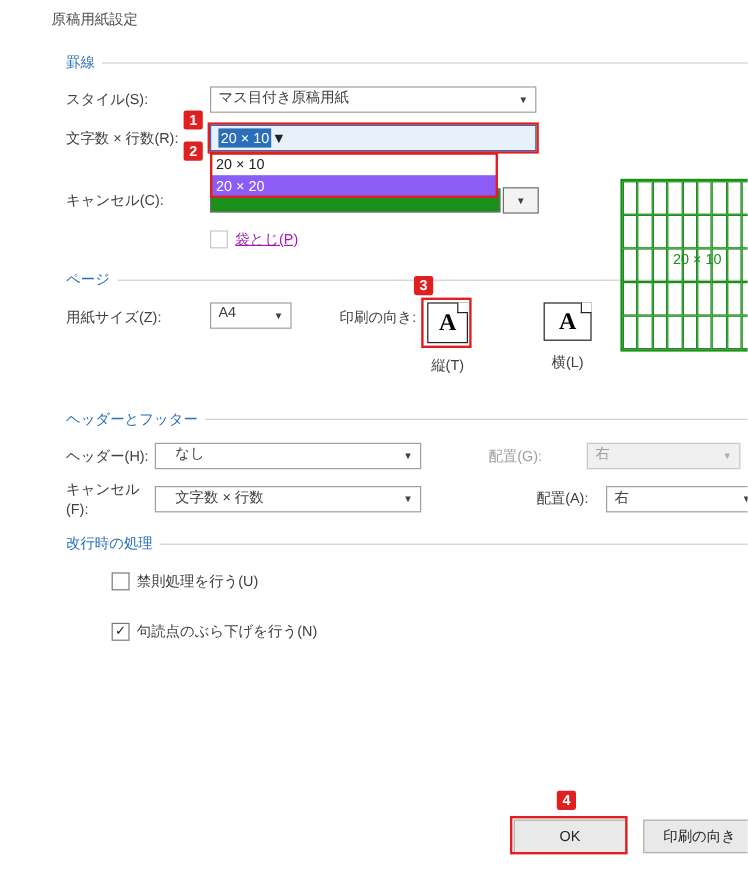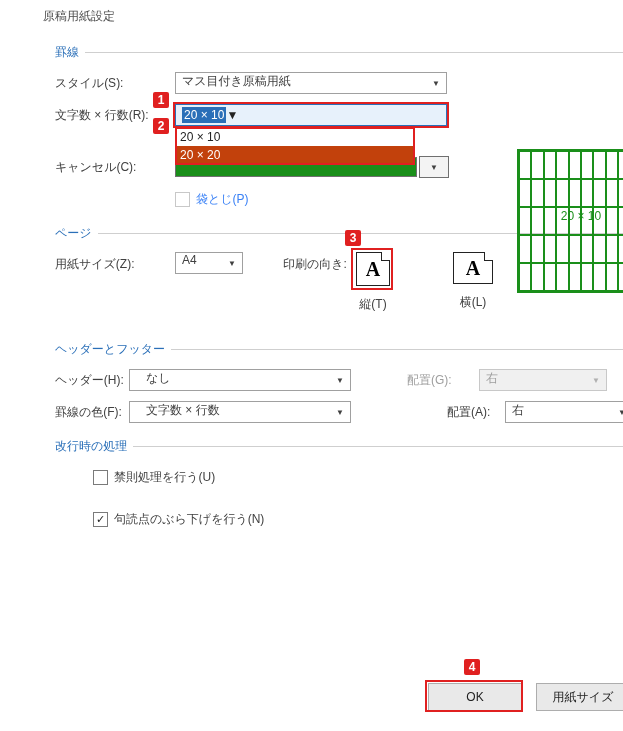--- a/index.html
+++ b/index.html
@@ -21,27 +21,27 @@
   .select.w-68{width:68px;}
   .select.w-128{width:128px;}
   .select.w-hdr{width:222px;padding-left:16px;}
   .dropdown-wrap{position:relative;}
   .sel-highlight{height:22px;width:272px;border:1px solid #2a6fb8;background:#e7f1fb;display:flex;align-items:center;padding:0 6px;position:relative;box-sizing:border-box;color:#222;}
   .num-marker{background:#e02020;color:#fff;font-weight:700;width:16px;height:16px;line-height:16px;text-align:center;font-size:12px;border-radius:2px;position:absolute;z-index:5;}
   .seltext-sel{background:#2a6fb8;color:#fff;padding:1px 2px;}
   .red-frame{position:absolute;border:2px solid #e02020;pointer-events:none;z-index:4;box-sizing:border-box;}
   .dropdown-list{position:absolute;top:23px;left:0;width:240px;border:1px solid #6f6f6f;background:#fff;z-index:3;box-sizing:border-box;}
   .dropdown-list .opt{height:18px;padding:0 4px;display:flex;align-items:center;color:#222;}
-  .dropdown-list .opt.highlight{background:#c2410c;color:#fff;}
+  .dropdown-list .opt.highlight{background:#8b5cf6;color:#fff;}
   .color-bar{width:240px;height:18px;background:#1a8f1a;border:1px solid #6f6f6f;position:relative;}
   .color-btn{width:28px;height:20px;border:1px solid #6f6f6f;margin-left:2px;background:#f3f3f3;display:flex;align-items:center;justify-content:center;font-size:8px;color:#404040;}
   .checkbox-box{width:13px;height:13px;border:1px solid #7a7a7a;display:inline-flex;align-items:center;justify-content:center;margin-right:6px;background:#fff;flex:0 0 13px;}
   .checkbox-box.checked::after{content:"✓";font-size:11px;color:#222;line-height:1;}
   .chk-label{color:#404040;}
-  .chk-label.disabled{color:#3b82f6;}
+  .chk-label.disabled{color:#a21caf;text-decoration:underline;}
   .orient{display:flex;align-items:flex-start;gap:60px;}
   .orient-left-label{width:70px;color:#404040;}
   .orient-item{display:flex;flex-direction:column;align-items:center;width:40px;}
   .orient-icon{width:32px;height:32px;border:1px solid #222;background:#fff;position:relative;display:flex;align-items:center;justify-content:center;}
   .orient-icon .A{font-family:"Times New Roman",serif;font-weight:700;font-size:20px;color:#000;}
   .orient-icon .fold{position:absolute;right:-1px;top:-1px;width:8px;height:8px;background:#fff;border-left:1px solid #222;border-bottom:1px solid #222;}
   .orient-cap{margin-top:10px;color:#404040;}
   .grid-preview{position:absolute;left:462px;top:78px;width:128px;height:144px;border:2px solid #1a8f1a;box-sizing:border-box;}
   .grid-preview .cell{border:1px solid #1a8f1a;box-sizing:border-box;}
   .grid-inner{display:grid;grid-template-columns:repeat(10,1fr);grid-template-rows:repeat(5,1fr);width:100%;height:100%;}
@@ -212,29 +212,29 @@
       <div class="line"></div>
     </div>
 
     <div class="row">
       <div class="label" style="width:74px;">ヘッダー(H):</div>
       <div class="select w-hdr">
         <span>なし</span>
         <span class="caret">▼</span>
       </div>
       <div style="width:56px;"></div>
-      <div style="width:72px;color:#9e9e9e;">配置(G):</div>
+      <div style="width:82px;color:#9e9e9e;">配置(G):</div>
       <div class="select w-128 disabled">
         <span>右</span>
         <span class="caret">▼</span>
       </div>
     </div>
 
     <div class="row">
-      <div class="label" style="width:74px;">罫線の色(F):</div>
+      <div class="label" style="width:74px;">キャンセル(F):</div>
       <div class="select w-hdr">
         <span>文字数 × 行数</span>
         <span class="caret">▼</span>
       </div>
       <div style="width:56px;"></div>
       <div style="width:58px;color:#404040;padding-left:40px;">配置(A):</div>
       <div class="select w-128">
         <span>右</span>
         <span class="caret">▼</span>
       </div>
@@ -259,17 +259,17 @@
 
   <div class="footer">
     <div style="position:relative;">
       <div class="num-marker" style="left:36px;top:-24px;">4</div>
       <div class="red-frame" style="left:-3px;top:-3px;width:98px;height:32px;"></div>
       <div class="btn">
           <span>OK</span>
         </div>
     </div>
     <div class="btn">
-        <span>用紙サイズ</span>
+        <span>印刷の向き</span>
       </div>
   </div>
 
 </div>
 
 </body></html>

